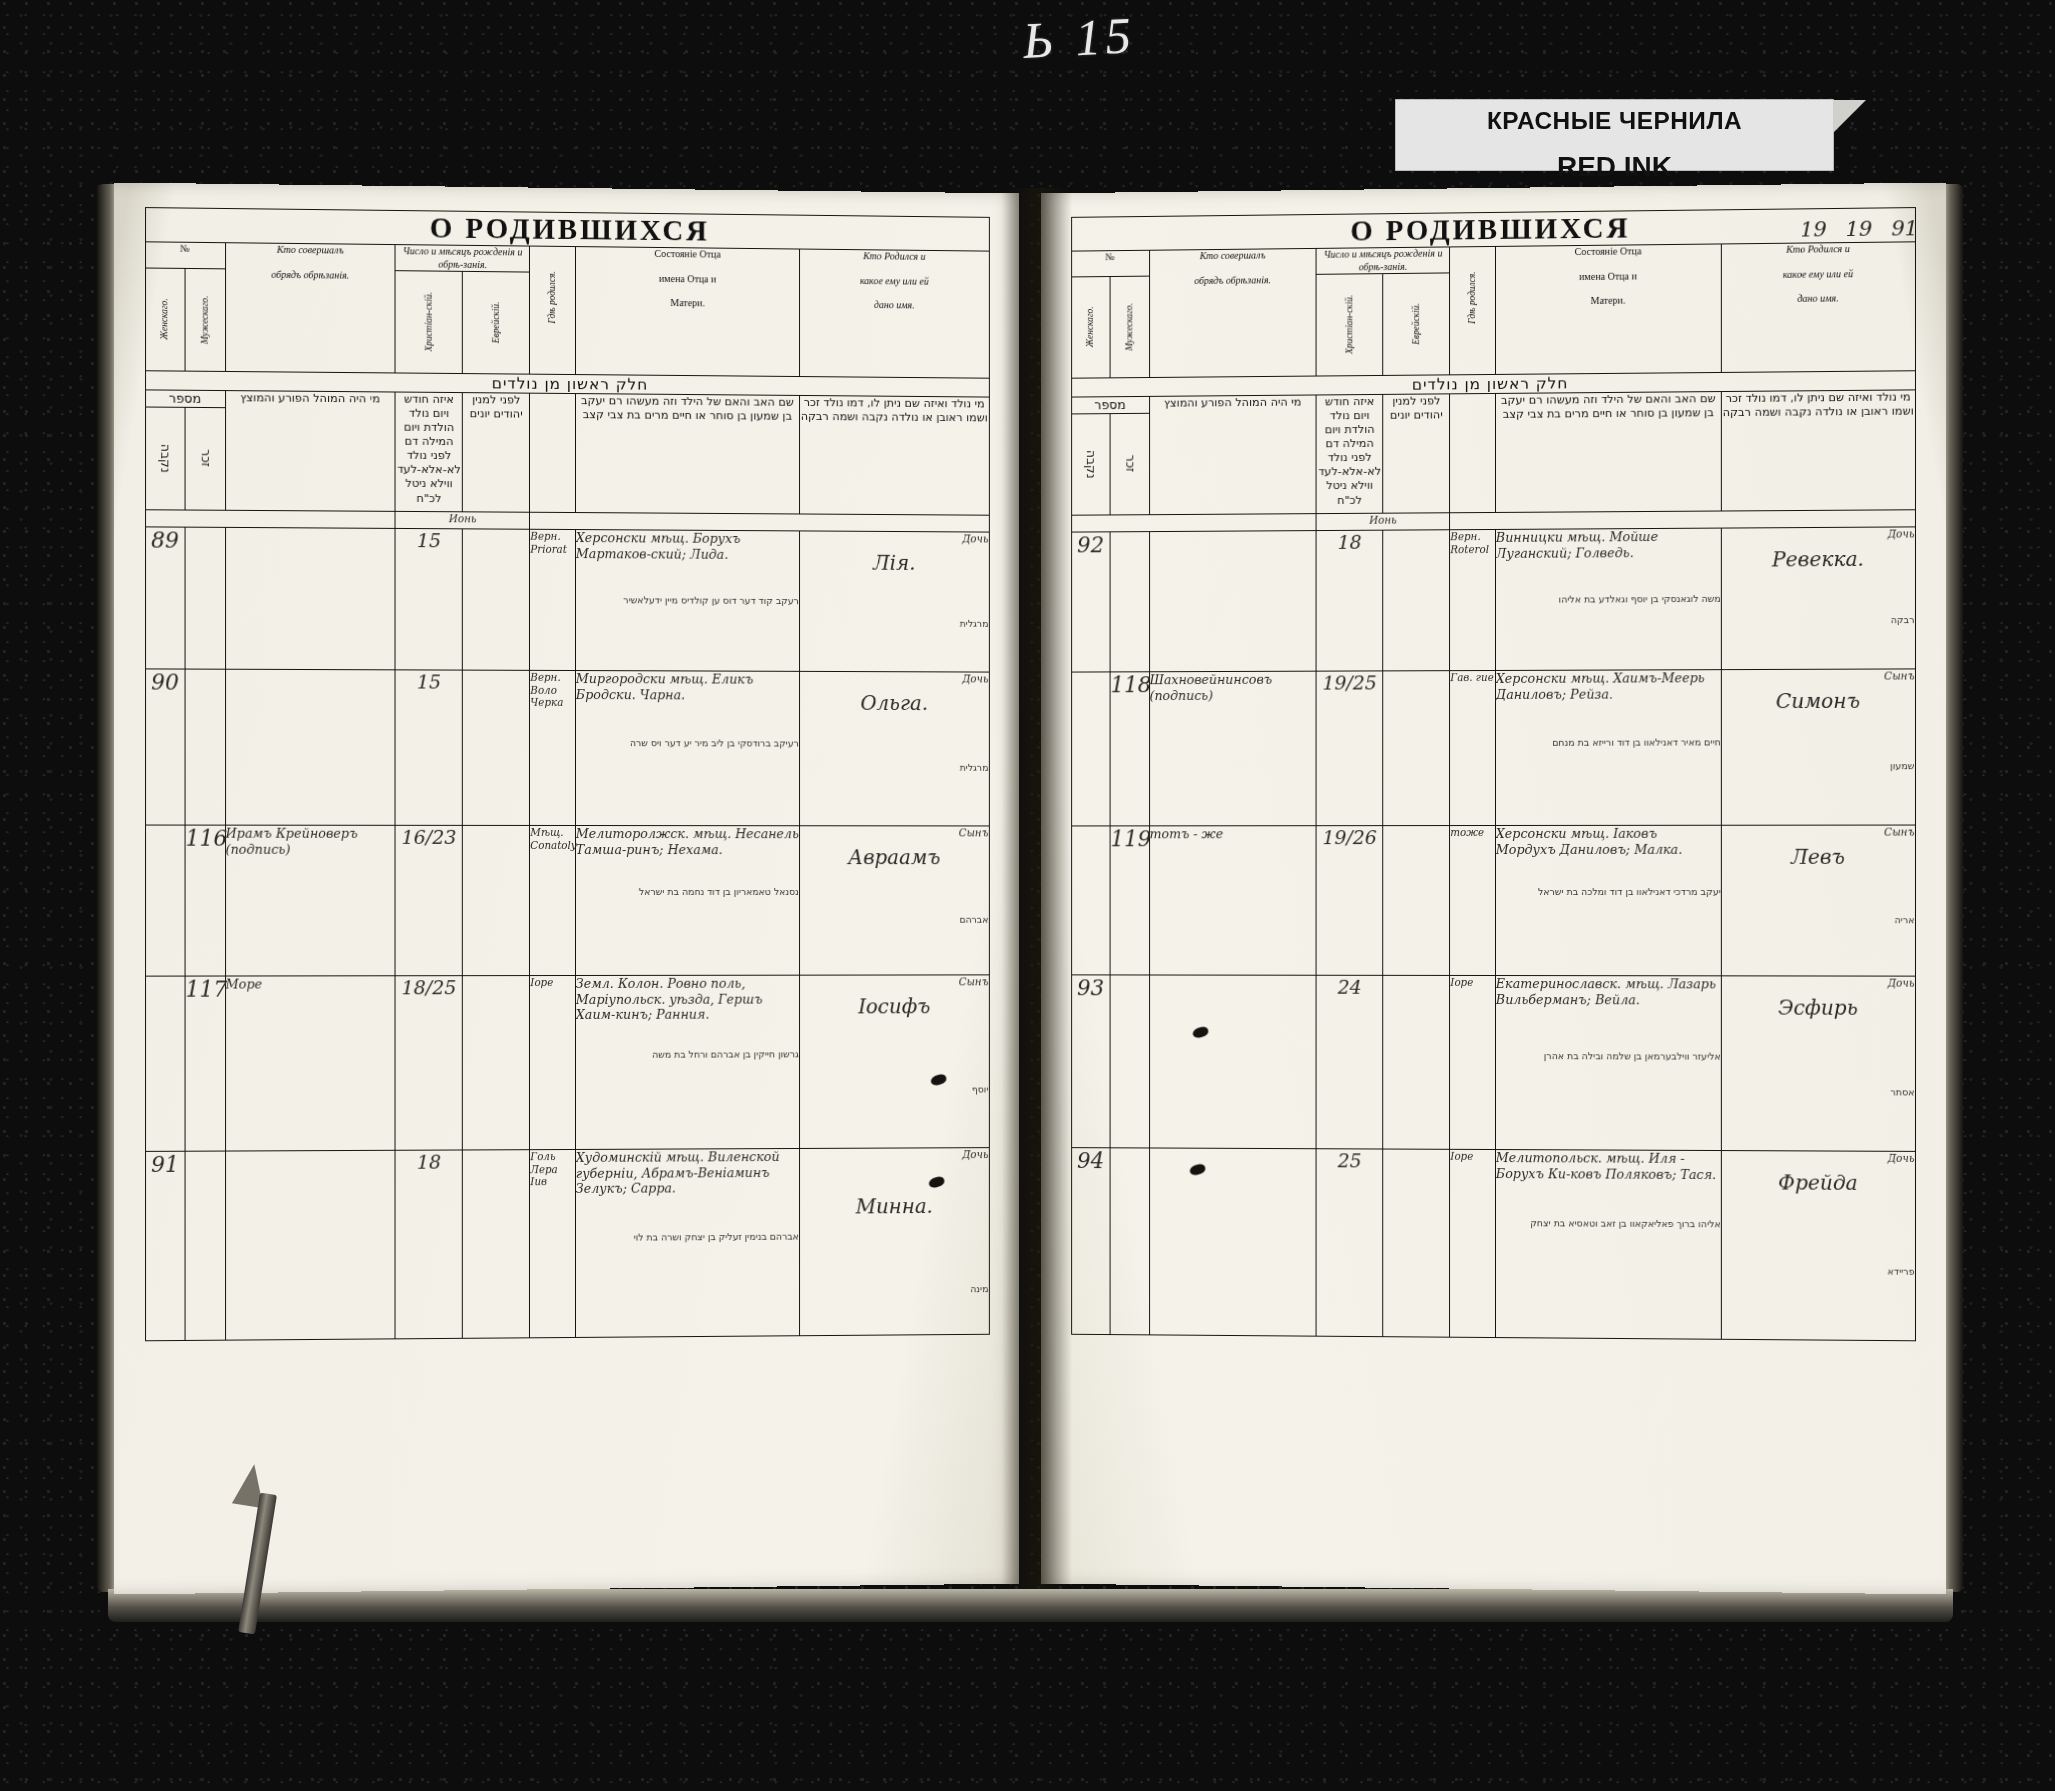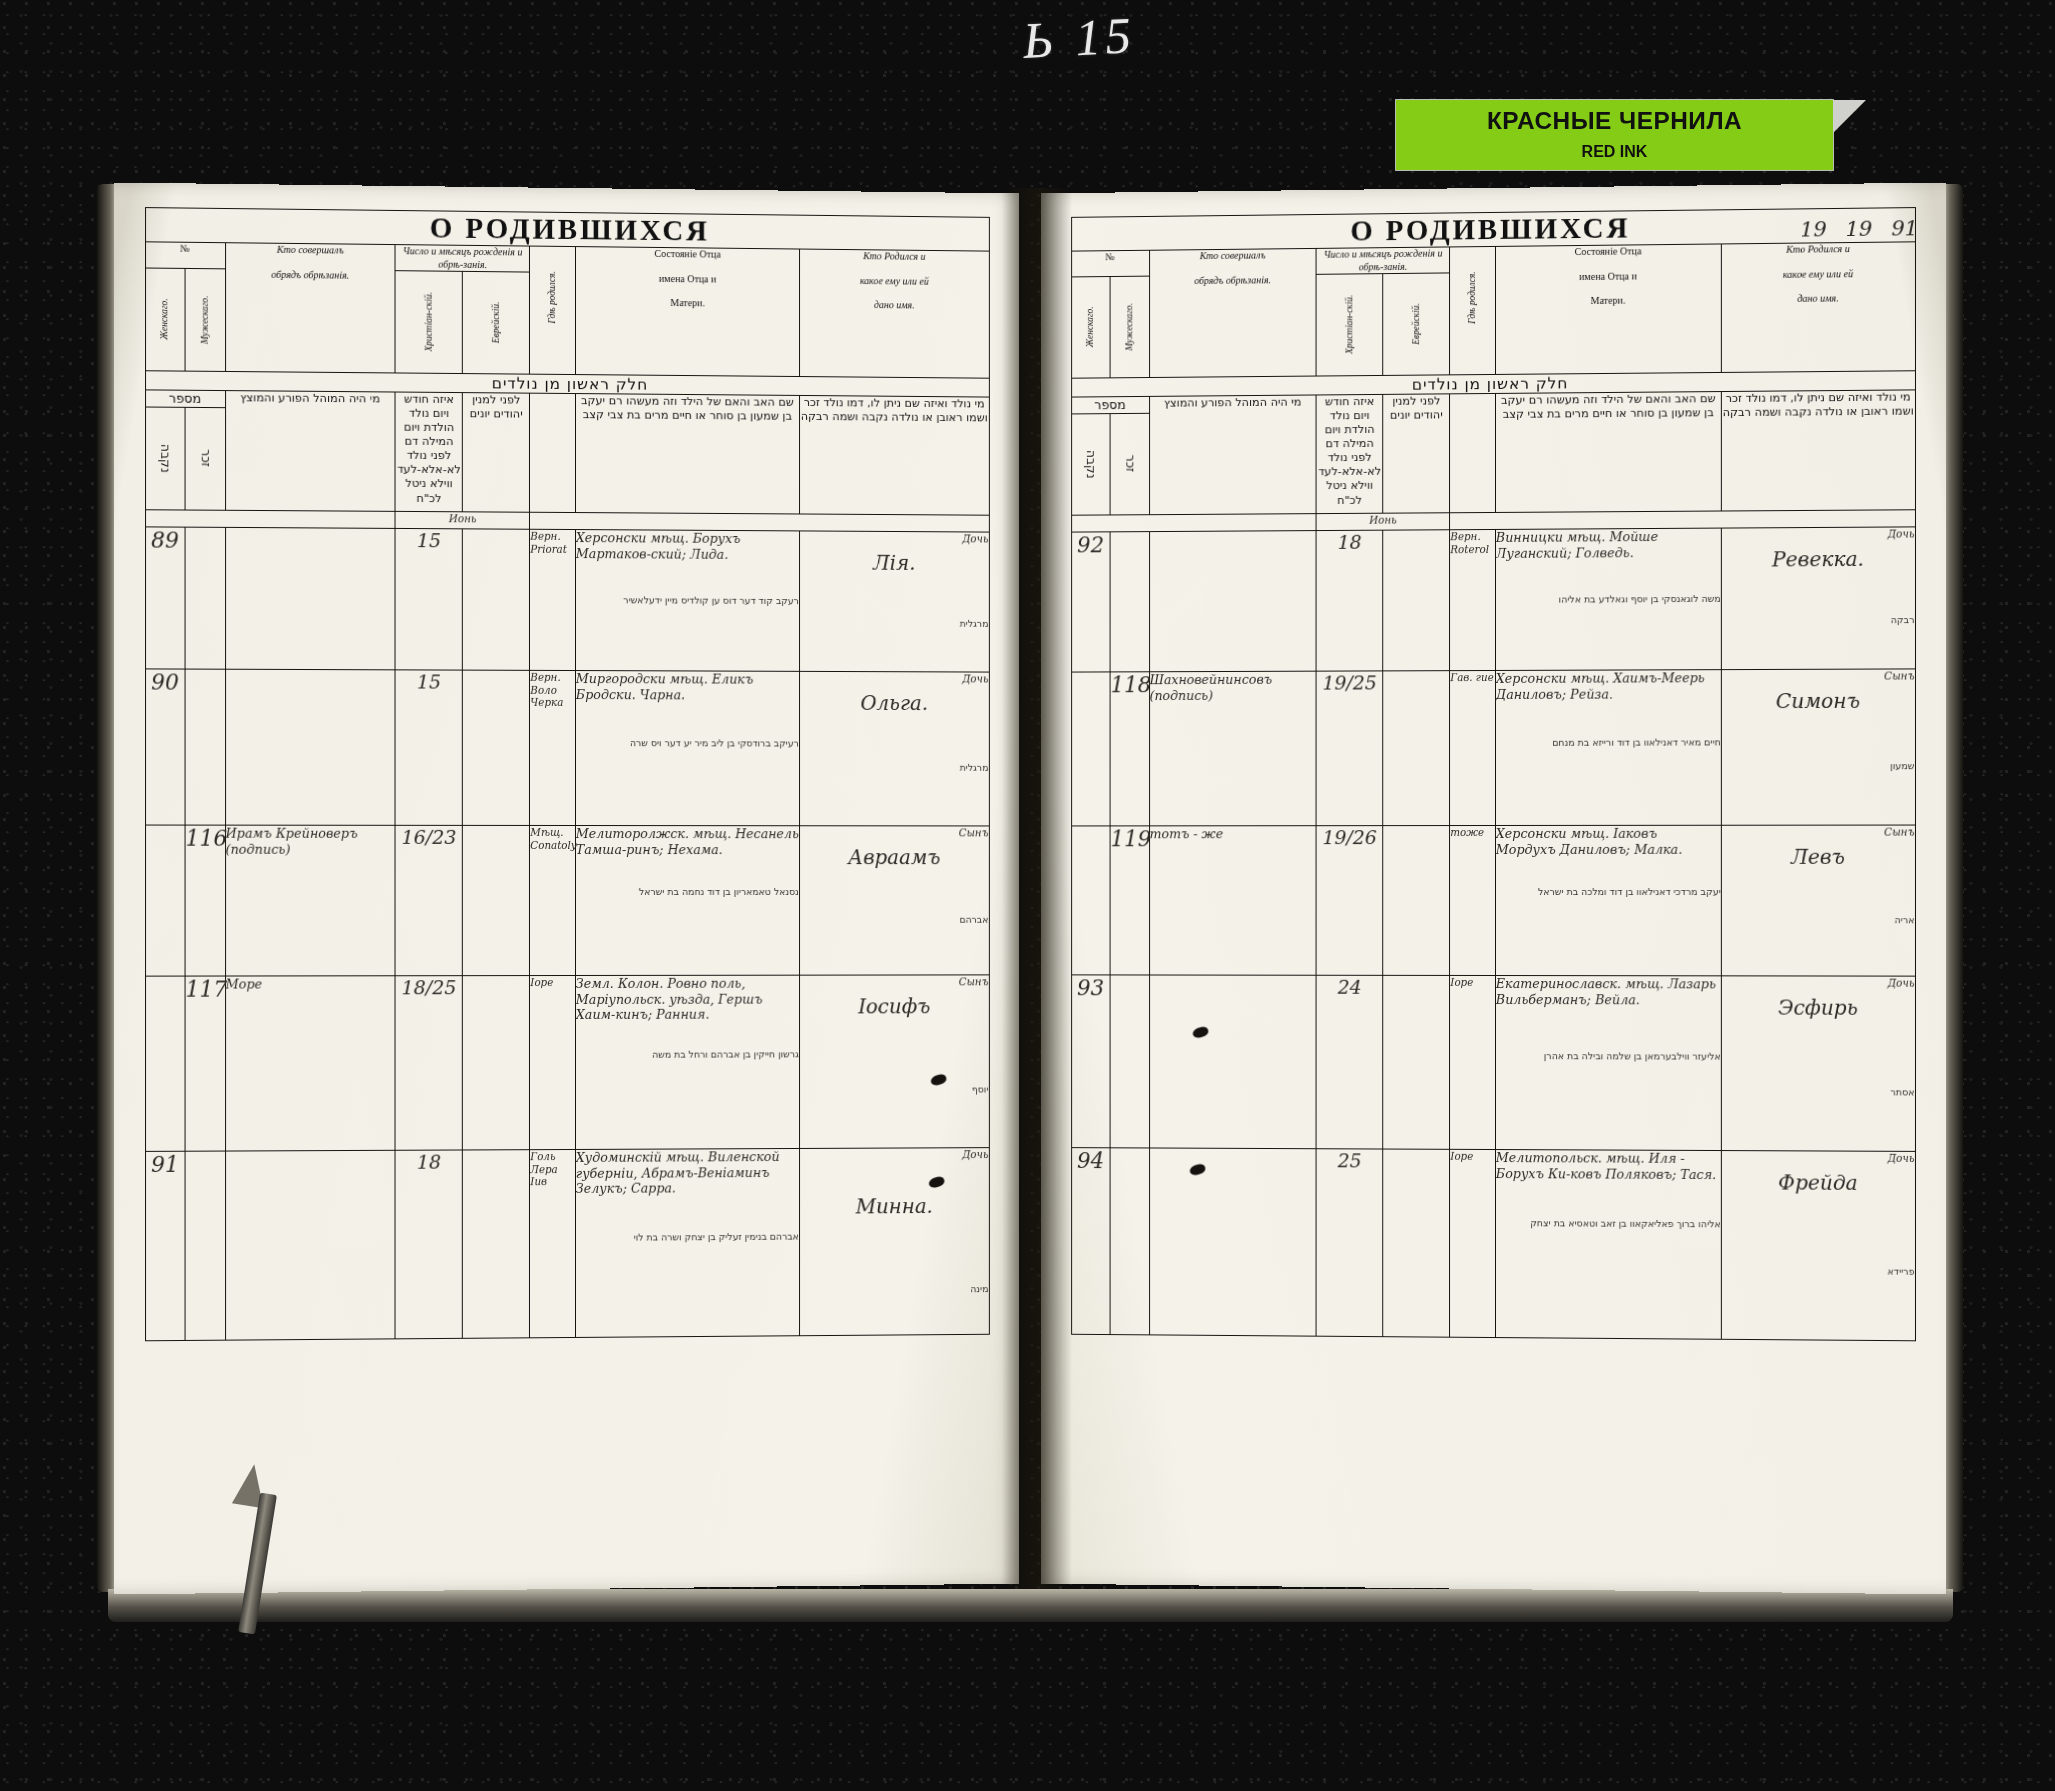--- a/index.html
+++ b/index.html
@@ -26,30 +26,30 @@
     font-family:"Liberation Serif", serif;
     font-size:51px;color:#e8e8e8;
     font-style:italic;letter-spacing:4.7px;
     transform:rotate(-3deg);
     text-shadow:0 0 2.8px rgba(255,255,255,.25);
   }
   
   #redink-label{
     position:absolute;top:100px;left:1396px;
     width:437px;height:70px;
-    background:#84cc16;
+    background:#e5e5e5;
     box-shadow:0 0 0 0.9px #cfcfc8;
     text-align:center;
     font-family:"Liberation Sans", sans-serif;
     font-weight:bold;
     padding-top:6.6px;
     box-sizing:border-box;
   }
   #redink-label .l1{font-size:24.4px;letter-spacing:0.5px;}
-  #redink-label .l2{font-size:16px;margin-top:8px;}
+  #redink-label .l2{font-size:28px;margin-top:16px;}
   #redink-corner{
     position:absolute;top:100px;left:1833px;
     width:0;height:0;
     border-left:33px solid #f2f2ee;
     border-bottom:33px solid transparent;
     filter:brightness(.86);
   }
   
   #book{
     position:absolute;

